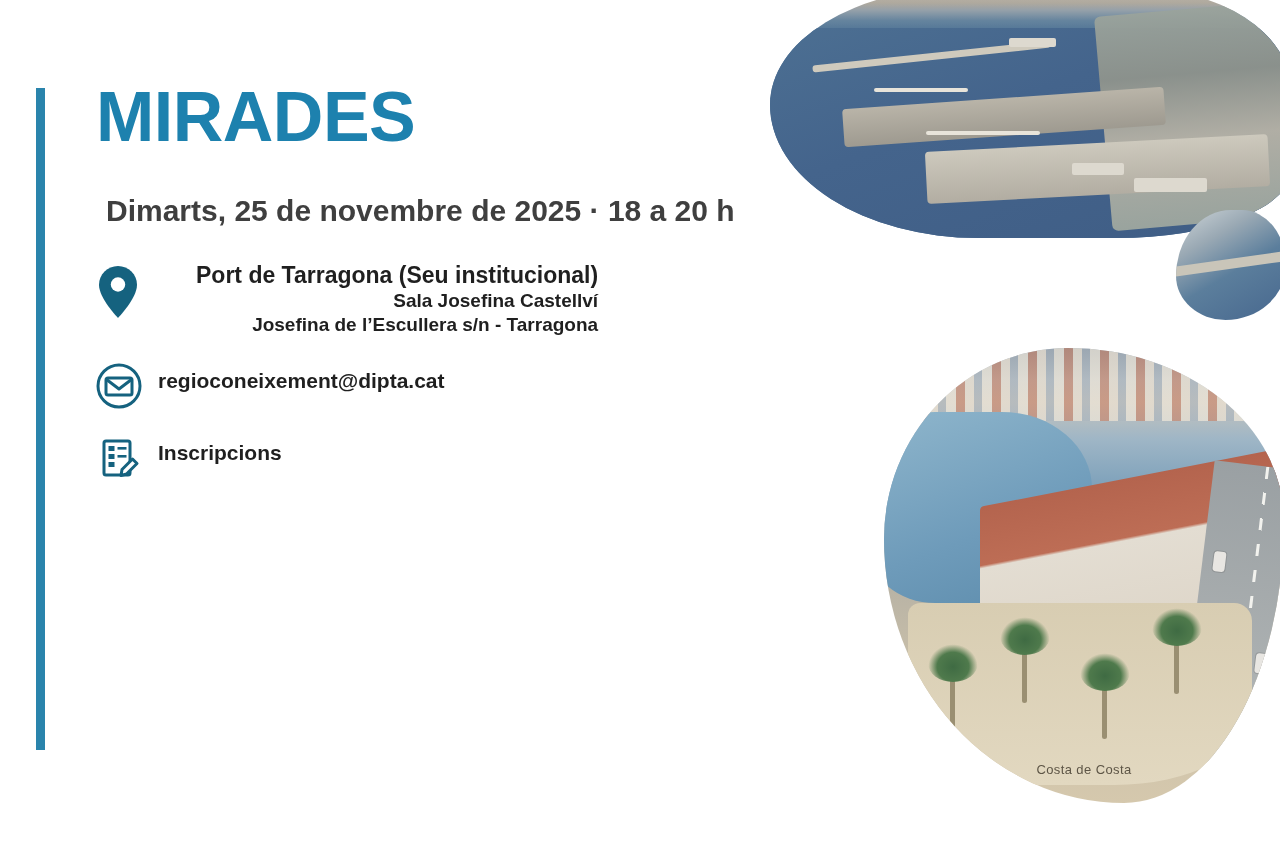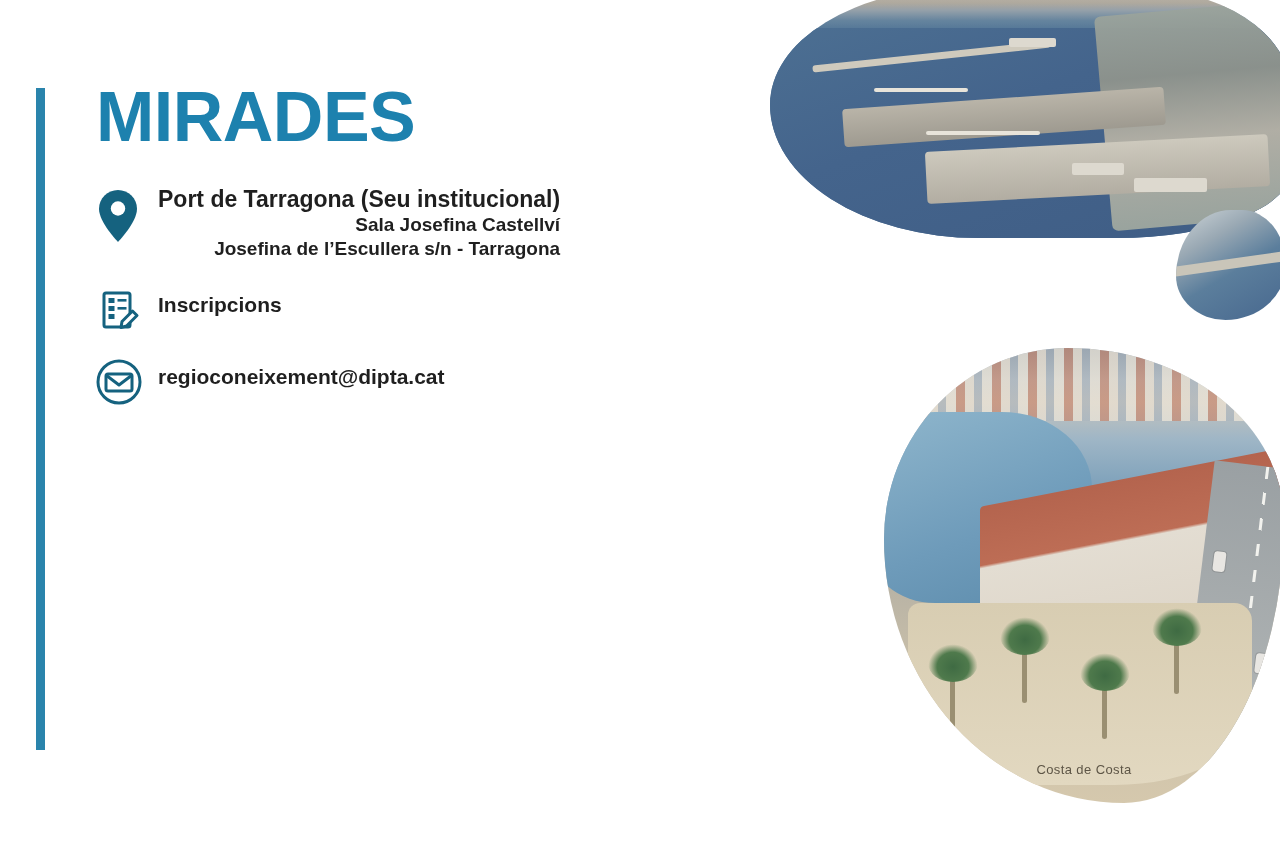--- a/index.html
+++ b/index.html
@@ -278,20 +278,21 @@
   }
   .info-text {
     color: #2b2b2b;
     font-family: "Liberation Sans", sans-serif;
   }
   .venue-name {
     font-weight: bold;
     font-size: 23px;
     line-height: 1.18;
     color: #1f1f1f;
+    margin-left: 38px;
   }
   .venue-sub {
     font-weight: bold;
     font-size: 19px;
     line-height: 1.25;
     color: #1f1f1f;
     text-align: right;
   }
   .email-text {
     font-weight: bold;
@@ -363,58 +364,59 @@
 
   <div class="accent-bar"></div>
 
   <div class="content">
 
     <h1 class="title">
       <span>MIRADES</span>
     </h1>
 
 
+    <div class="date">Dimarts, 25 de novembre de 2025 · 18 a 20 h</div>
 
     <div class="info-list">
 
       <div class="info-row row-venue">
         <div class="info-icon">
           <svg width="44" height="56" viewBox="0 0 44 56" aria-hidden="true">
             <path d="M22 2 C11.5 2 3 10.4 3 20.8 C3 34.5 22 54 22 54 C22 54 41 34.5 41 20.8 C41 10.4 32.5 2 22 2 Z" fill="#15627f"></path>
             <circle cx="22" cy="20.5" r="7.2" fill="#ffffff"></circle>
           </svg>
         </div>
         <div class="info-text">
           <div class="venue-name">Port de Tarragona (Seu institucional)</div>
           <div class="venue-sub">Sala Josefina Castellví</div>
           <div class="venue-sub">Josefina de l’Escullera s/n - Tarragona</div>
         </div>
+      </div>
+
+      <div class="info-row row-mail">
+        <div class="info-icon">
+          <svg width="46" height="46" viewBox="0 0 46 46" aria-hidden="true">
+            <circle cx="23" cy="23" r="21" fill="none" stroke="#15627f" stroke-width="3"></circle>
+            <rect x="10" y="15" width="26" height="17" rx="2" fill="none" stroke="#15627f" stroke-width="3"></rect>
+            <path d="M10.5 16.5 L23 26 L35.5 16.5" fill="none" stroke="#15627f" stroke-width="3" stroke-linejoin="round"></path>
+          </svg>
+        </div>
+        <div class="info-text email-text">regioconeixement@dipta.cat</div>
       </div>
 
       <div class="info-row row-insc">
         <div class="info-icon">
           <svg width="46" height="46" viewBox="0 0 46 46" aria-hidden="true">
             <rect x="8" y="6" width="26" height="34" rx="2" fill="none" stroke="#15627f" stroke-width="3"></rect>
             <rect x="12.5" y="11" width="6" height="5" fill="#15627f"></rect>
             <rect x="12.5" y="19" width="6" height="5" fill="#15627f"></rect>
             <rect x="12.5" y="27" width="6" height="5" fill="#15627f"></rect>
             <rect x="21.5" y="12" width="9" height="2.6" fill="#15627f"></rect>
             <rect x="21.5" y="20" width="9" height="2.6" fill="#15627f"></rect>
             <path d="M26 34.5 L36.5 24 L41 28.5 L30.5 39 L25 40.5 Z" fill="#ffffff" stroke="#15627f" stroke-width="3" stroke-linejoin="round"></path>
           </svg>
         </div>
         <div class="info-text insc-text">Inscripcions</div>
       </div>
 
-      <div class="info-row row-mail">
-        <div class="info-icon">
-          <svg width="46" height="46" viewBox="0 0 46 46" aria-hidden="true">
-            <circle cx="23" cy="23" r="21" fill="none" stroke="#15627f" stroke-width="3"></circle>
-            <rect x="10" y="15" width="26" height="17" rx="2" fill="none" stroke="#15627f" stroke-width="3"></rect>
-            <path d="M10.5 16.5 L23 26 L35.5 16.5" fill="none" stroke="#15627f" stroke-width="3" stroke-linejoin="round"></path>
-          </svg>
-        </div>
-        <div class="info-text email-text">regioconeixement@dipta.cat</div>
-      </div>
-
     </div>
   </div>
 </div>
 
 </body></html>

